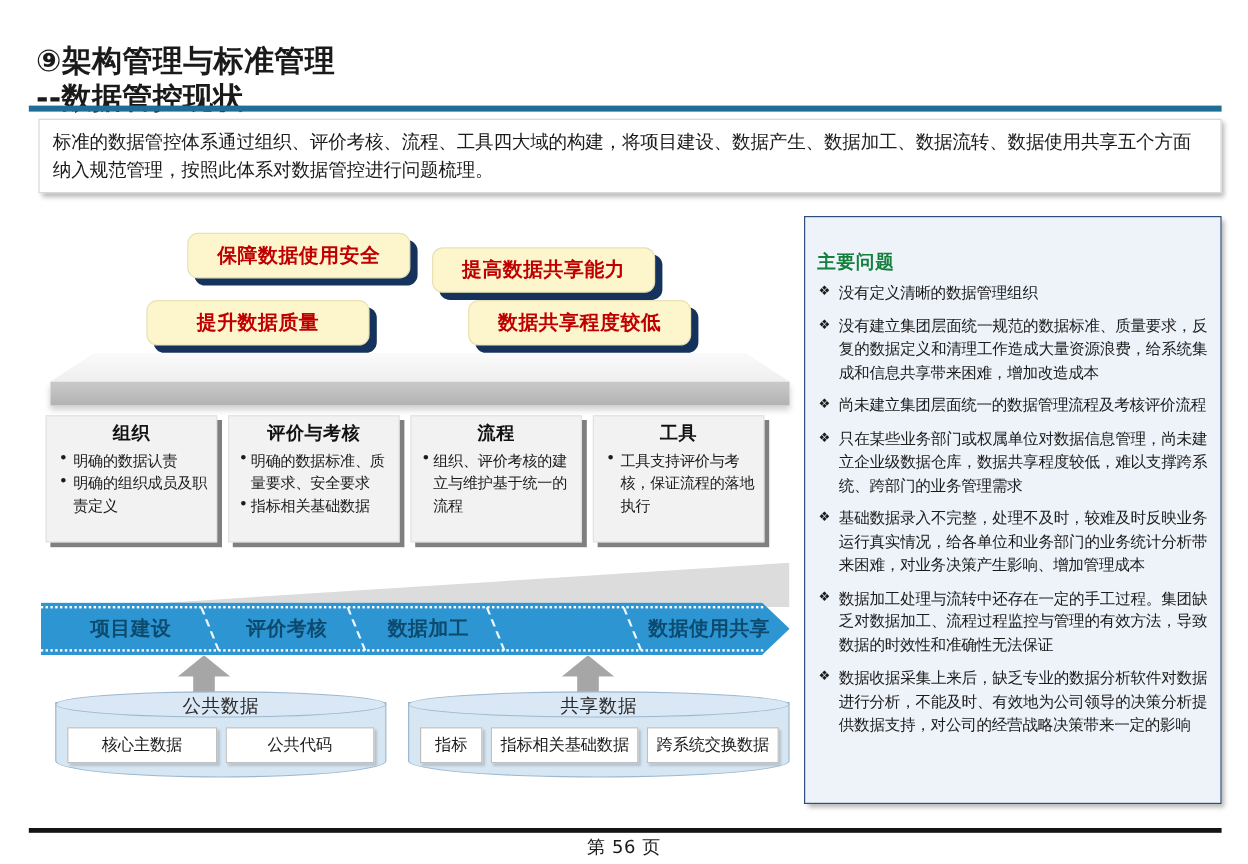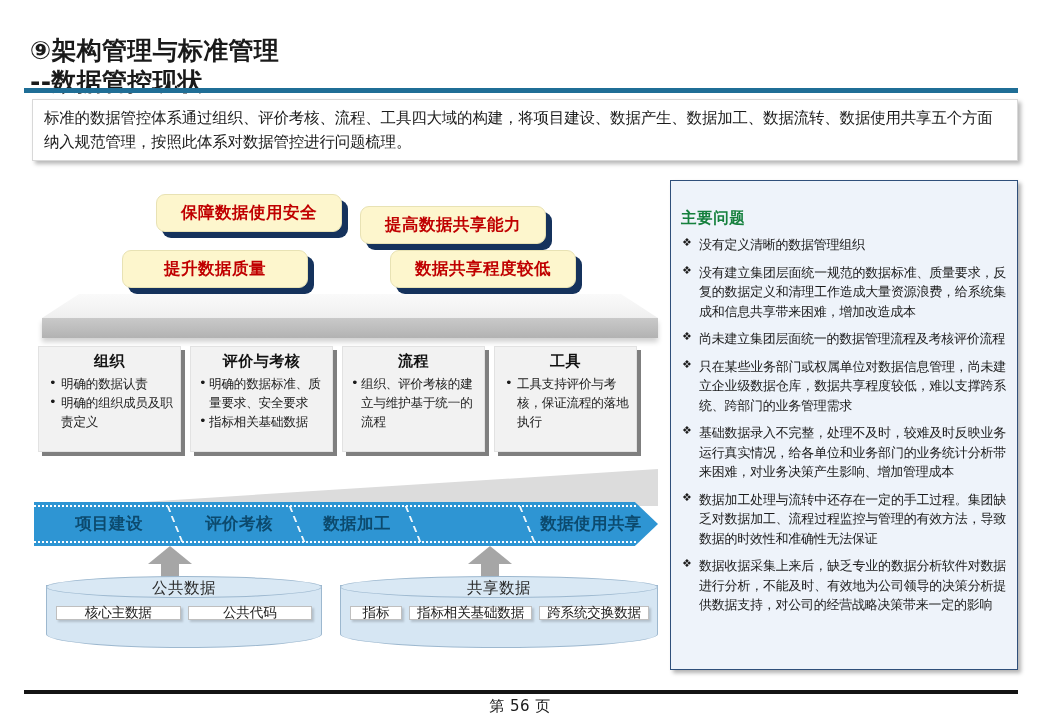--- a/index.html
+++ b/index.html
@@ -160,21 +160,21 @@
     position:absolute; left:0; top:2px; width:100%; text-align:center;
     font-size:15.5px; color:#2a2a2a; letter-spacing:.5px;
   }
   .db-chips {
     position:absolute; left:10px; right:10px; top:30px;
     display:flex; gap:7px;
   }
   .chip {
     background:#ffffff; border:1px solid #bfbfbf;
     box-shadow: 2px 2px 2px rgba(0,0,0,.16);
-    height:14px; display:flex; align-items:center; justify-content:center;
+    height:30px; display:flex; align-items:center; justify-content:center;
     font-size:13.6px; color:#1b1b1b; white-space:nowrap; padding:0 7px;
     letter-spacing:-0.2px;
   }
   #db-0 .chip { flex:1; }
   #db-1 .chip:nth-child(1) { flex:0 0 52px; }
   #db-1 .chip:nth-child(2) { flex:1; }
   #db-1 .chip:nth-child(3) { flex:1; }
 
   
   #problems {

